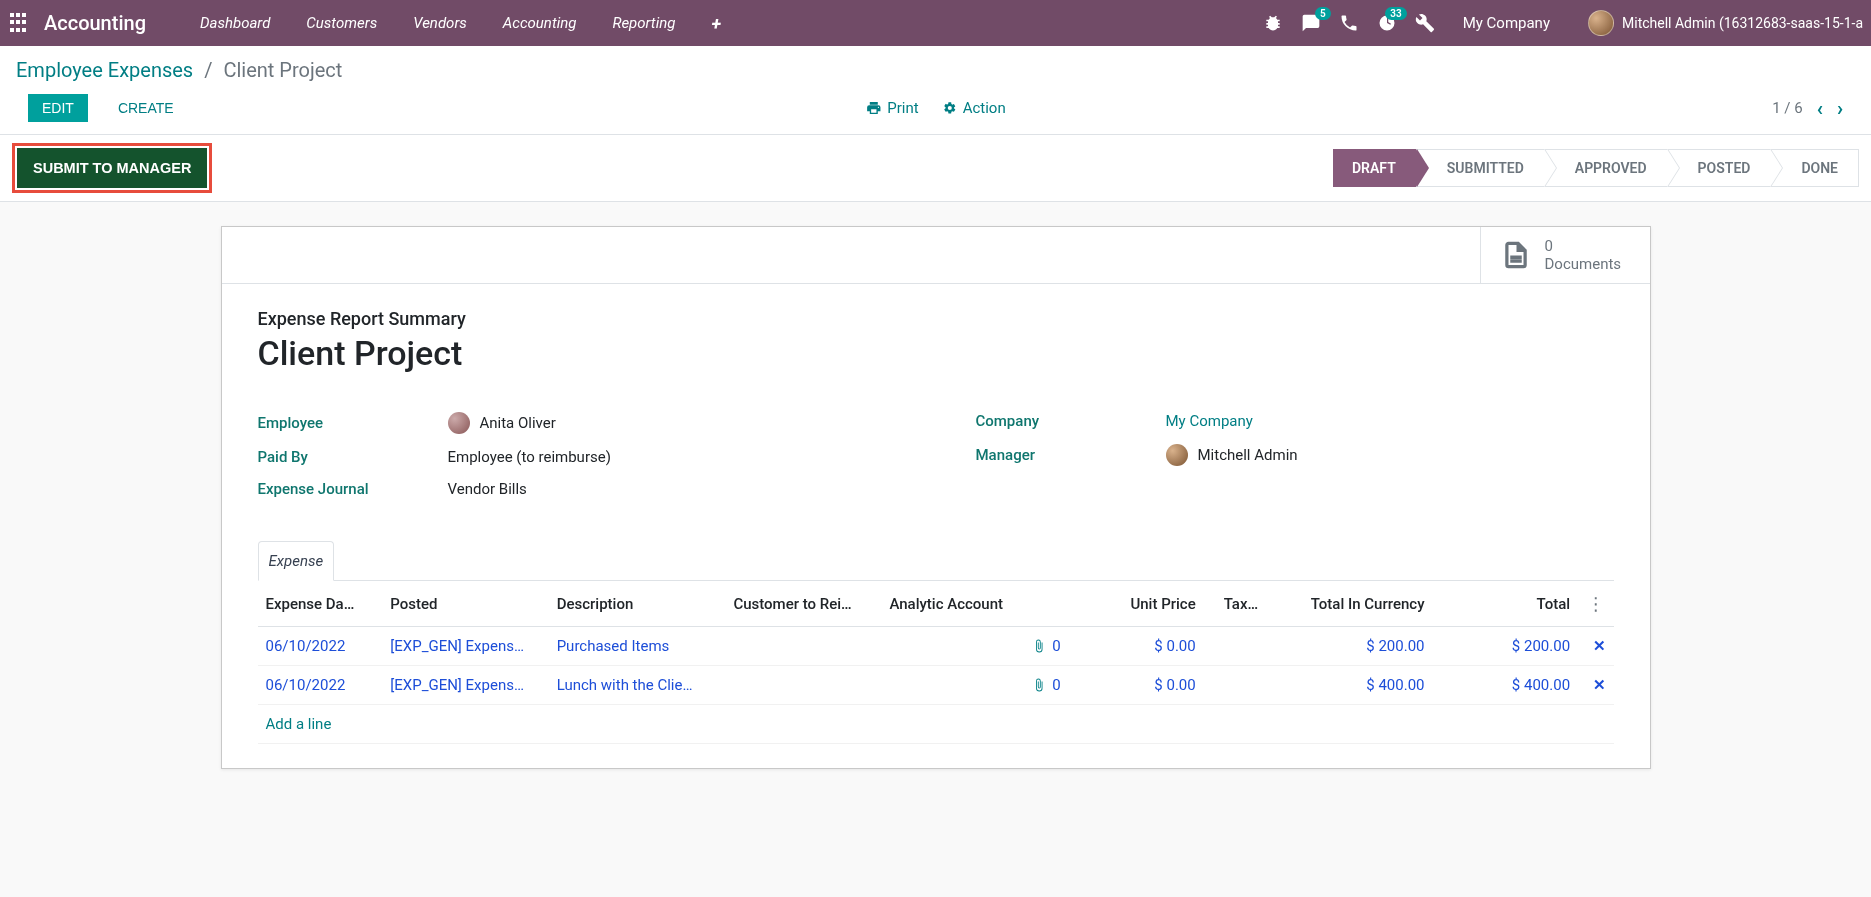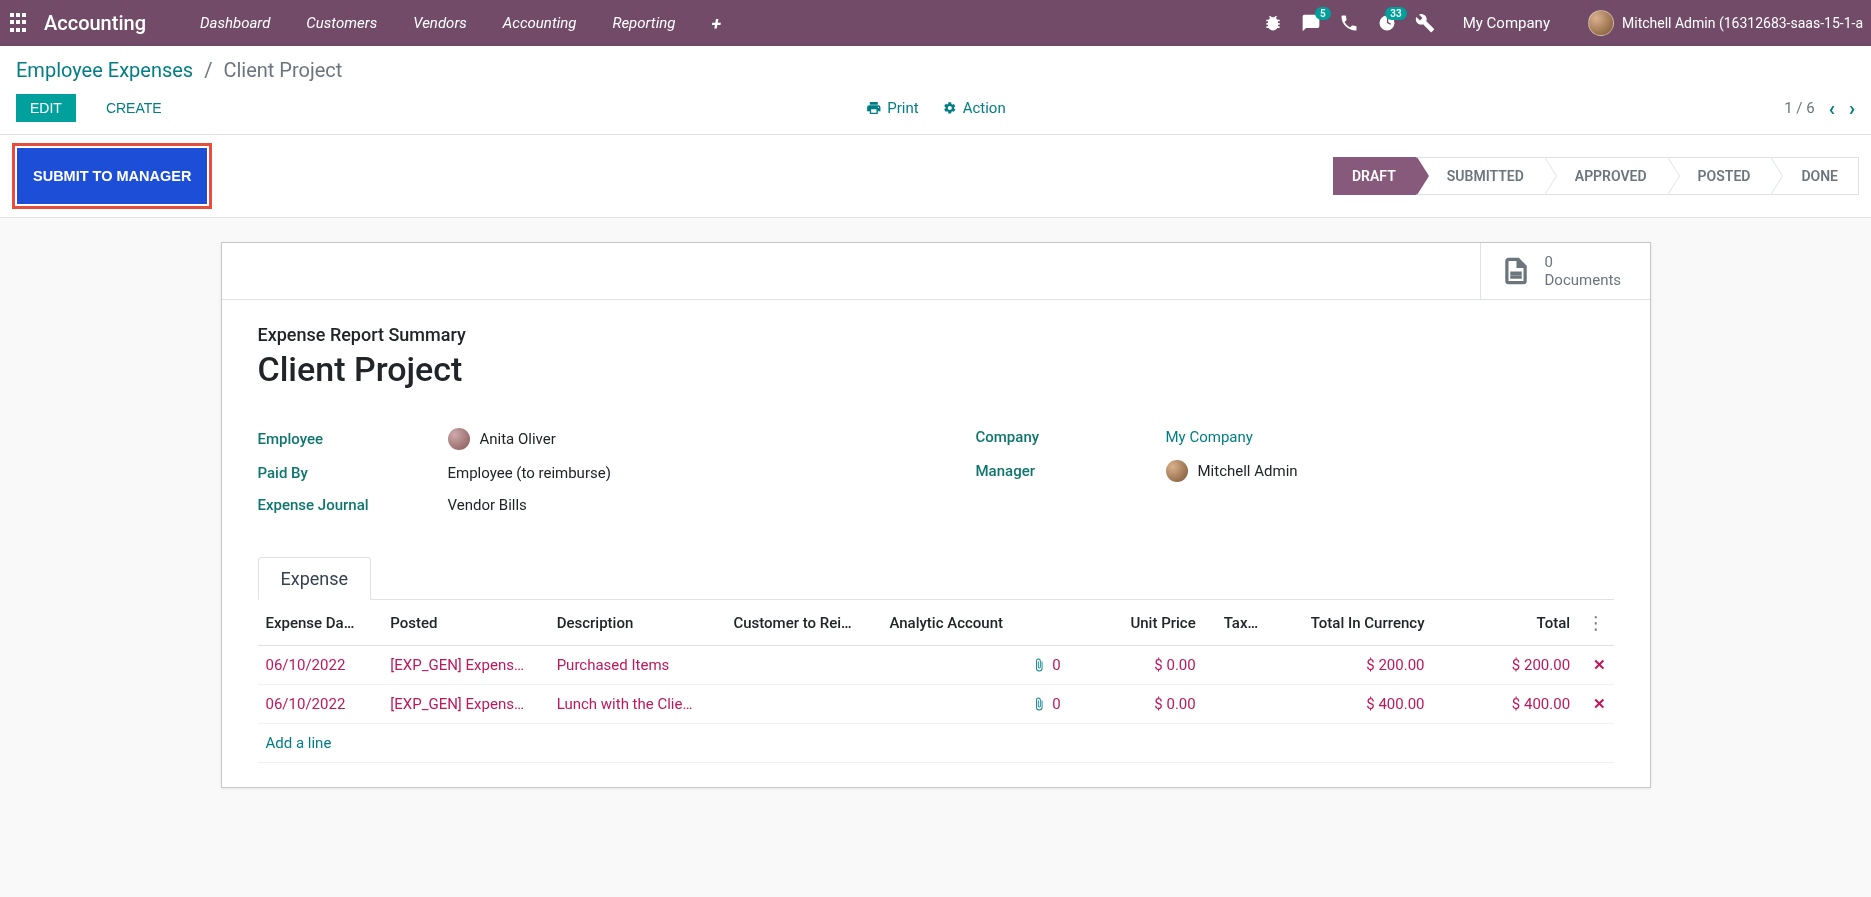--- a/index.html
+++ b/index.html
@@ -19,33 +19,33 @@
 .user { display: flex; align-items: center; gap: 8px; margin-left: 20px; cursor: pointer; }
 .avatar { width: 26px; height: 26px; border-radius: 50%; background: radial-gradient(circle at 30% 30%, #d9b28c, #7a5230); border: 1px solid rgba(255,255,255,.4); }
 
 
 .control { background: #fff; border-bottom: 1px solid #dee2e6; }
 .breadcrumb-row { display: flex; align-items: center; padding: 12px 16px 4px; }
 .breadcrumb { font-size: 20px; }
 .breadcrumb .bc-link { color: #017e84; cursor: pointer; }
 .breadcrumb .bc-sep { color: #6c757d; margin: 0 6px; }
 .breadcrumb .bc-current { color: #6c757d; }
-.buttons-row { display: flex; align-items: center; padding: 8px 16px 12px; position: relative; }
+.buttons-row { display: flex; align-items: center; padding: 8px 28px 12px; position: relative; }
 .btn { border: none; font-size: 14px; font-weight: 500; padding: 6px 14px; cursor: pointer; text-transform: uppercase; }
 .btn-primary { background: #00A09D; color: #fff; margin-right: 16px; }
 .btn-secondary { background: #fff; color: #017e84; }
 .center-actions { position: absolute; left: 50%; transform: translateX(-50%); display: flex; gap: 24px; }
 .action-link { color: #017e84; font-size: 15px; display: flex; align-items: center; gap: 6px; cursor: pointer; }
 .pager { margin-left: auto; display: flex; align-items: center; gap: 14px; color: #6c757d; font-size: 15px; }
 .pager .chev { color: #017e84; font-size: 20px; cursor: pointer; font-weight: bold; }
 
 
 .statusbar { background: #fff; border-bottom: 1px solid #dee2e6; display: flex; align-items: center; padding: 8px 12px; }
 .submit-wrap { border: 3px solid #e74c3c; padding: 2px; display: inline-block; }
-.btn-submit { background: #1d4ed8; color: #fff; border: none; font-weight: 600; padding: 20px 16px; font-size: 14.5px; text-transform: uppercase; cursor: pointer; }
+.btn-submit { background: #14532d; color: #fff; border: none; font-weight: 600; padding: 12px 16px; font-size: 14.5px; text-transform: uppercase; cursor: pointer; }
 .stages { margin-left: auto; display: flex; align-items: center; height: 38px; border-radius: 14px; }
 .stage { position: relative; display: flex; align-items: center; height: 38px; padding: 0 20px 0 30px; color: #6c757d; font-weight: 600; font-size: 14px; text-transform: uppercase; background: #fff; border: 1px solid #dee2e6; cursor: pointer; margin-left:-1px;}
 .stage.first { padding-left: 18px; }
 .stage .arrow { position: absolute; right: -12px; top: -1px; width: 0; height: 0; border-top: 19px solid transparent; border-bottom: 19px solid transparent; border-left: 12px solid #fff; z-index: 2; }
 .stage .arrow-border { position: absolute; right: -13px; top: -1px; width: 0; height: 0; border-top: 19px solid transparent; border-bottom: 19px solid transparent; border-left: 12px solid #dee2e6; z-index: 1; }
 .stage.active { background: #875A7B; color: #fff; border-color:#875A7B; }
 .stage.active .arrow { border-left-color: #875A7B; }
 .stage.active .arrow-border { border-left-color: #875A7B; }
 
 
@@ -64,27 +64,27 @@
 .field-row { display: flex; align-items: center; padding: 7px 0; }
 .field-label { width: 190px; font-weight: 500; color: #0f766e; font-size: 15px; }
 .field-value { font-size: 15px; color: #212529; display: flex; align-items: center; gap: 10px;}
 .field-value.link { color: #017e84; cursor: pointer; }
 .mini-avatar { width: 22px; height: 22px; border-radius: 50%; background: radial-gradient(circle at 30% 30%, #caa, #855); display:inline-block; flex-shrink:0;}
 .mini-avatar.b { background: radial-gradient(circle at 30% 30%, #d9b28c, #7a5230); }
 
 
 .tabs { margin-top: 36px; }
 .tab-headers { display: flex; border-bottom: 1px solid #dee2e6; }
-.tab-header { padding: 10px 22px; border: 1px solid #dee2e6; border-bottom: 1px solid #fff; margin-bottom: -1px; background: #fff; font-size: 18px; color: #374151; cursor: pointer; border-radius: 4px 4px 0 0;}
+.tab-header { padding: 10px 10px; border: 1px solid #dee2e6; border-bottom: 1px solid #fff; margin-bottom: -1px; background: #fff; font-size: 15px; color: #374151; cursor: pointer; border-radius: 4px 4px 0 0; font-style: italic;}
 
 
 table { width: 100%; border-collapse: collapse; }
 thead th { text-align: left; font-weight: 500; font-size: 15px; color: #212529; padding: 12px 8px; border-bottom: 1px solid #dee2e6; white-space: nowrap; overflow: hidden; text-overflow: ellipsis;}
 thead th.right { text-align: right; }
-tbody td { padding: 10px 8px; font-size: 15px; color: #be185d; border-bottom: 1px solid #f1f1f1; white-space: nowrap; overflow: hidden; text-overflow: ellipsis;}
+tbody td { padding: 10px 8px; font-size: 15px; color: #1d4ed8; border-bottom: 1px solid #f1f1f1; white-space: nowrap; overflow: hidden; text-overflow: ellipsis;}
 tbody td.right { text-align: right; }
 .attach-cell { display: flex; align-items: center; gap: 6px; justify-content: flex-end;}
 .attach-cell svg { width: 14px; height: 14px; fill: #017e84; }
 .row-x { font-weight: bold; cursor: pointer; }
 .add-line td { color: #017e84; cursor: pointer; }
 .kebab { cursor:pointer; font-size:18px; color:#6c757d;}
 </style>
 </head>
 <body>
 

